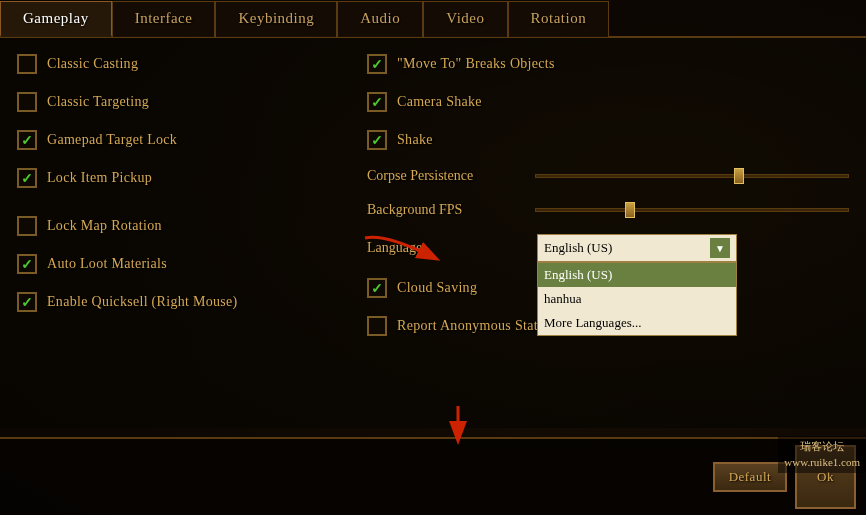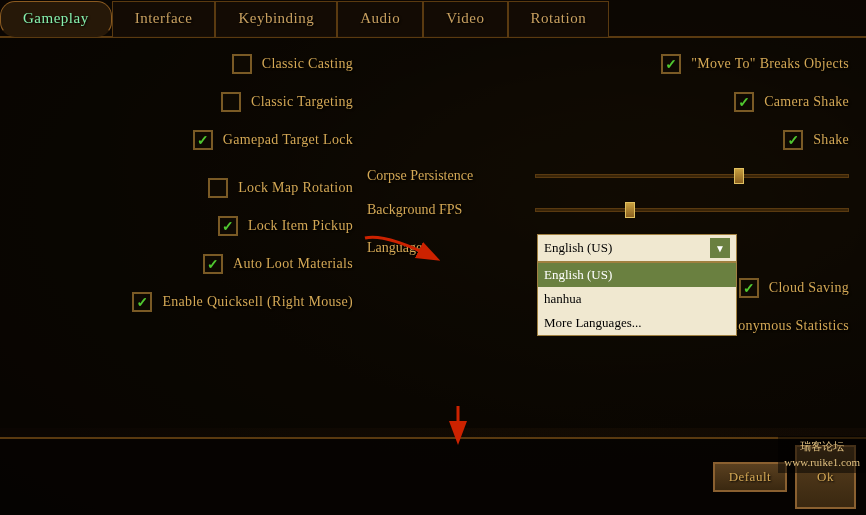--- a/index.html
+++ b/index.html
@@ -62,25 +62,24 @@
       border-bottom: none;
       background: rgba(20,12,4,0.9);
       text-shadow: 1px 1px 2px #000;
       position: relative;
       top: 1px;
       letter-spacing: 0.5px;
     }
 
     .tab.active {
       background: rgba(40,25,8,0.95);
-      color: #86efac;
+      color: #ffffff;
       border-color: #8a5a20;
       border-bottom: 2px solid rgba(40,25,8,0.95);
       z-index: 2;
-      border-radius: 15px;
     }
 
     
     .content {
       flex: 1;
       display: flex;
       flex-direction: row;
       padding: 10px 15px;
       background: rgba(8,5,2,0.75);
       overflow: hidden;
@@ -105,21 +104,20 @@
       padding-left: 10px;
     }
 
     
     .option-row {
       display: flex;
       align-items: center;
       gap: 10px;
       padding: 4px 2px;
       min-height: 32px;
-      justify-content: flex-end;
     }
 
     .option-row.section-gap {
       margin-top: 10px;
     }
 
     
     .checkbox {
       width: 20px;
       height: 20px;
@@ -380,28 +378,28 @@
       <div class="option-row">
         <div class="checkbox"></div>
         <span class="option-label">Classic Targeting</span>
       </div>
 
       <div class="option-row">
         <div class="checkbox checked"></div>
         <span class="option-label">Gamepad Target Lock</span>
       </div>
 
+      <div class="option-row">
+        <div class="checkbox checked"></div>
+        <span class="option-label">Lock Item Pickup</span>
+      </div>
+
       <div class="option-row section-gap">
         <div class="checkbox"></div>
         <span class="option-label">Lock Map Rotation</span>
-      </div>
-
-      <div class="option-row">
-        <div class="checkbox checked"></div>
-        <span class="option-label">Lock Item Pickup</span>
       </div>
 
       <div class="option-row">
         <div class="checkbox checked"></div>
         <span class="option-label">Auto Loot Materials</span>
       </div>
 
       <div class="option-row">
         <div class="checkbox checked"></div>
         <span class="option-label">Enable Quicksell (Right Mouse)</span>

